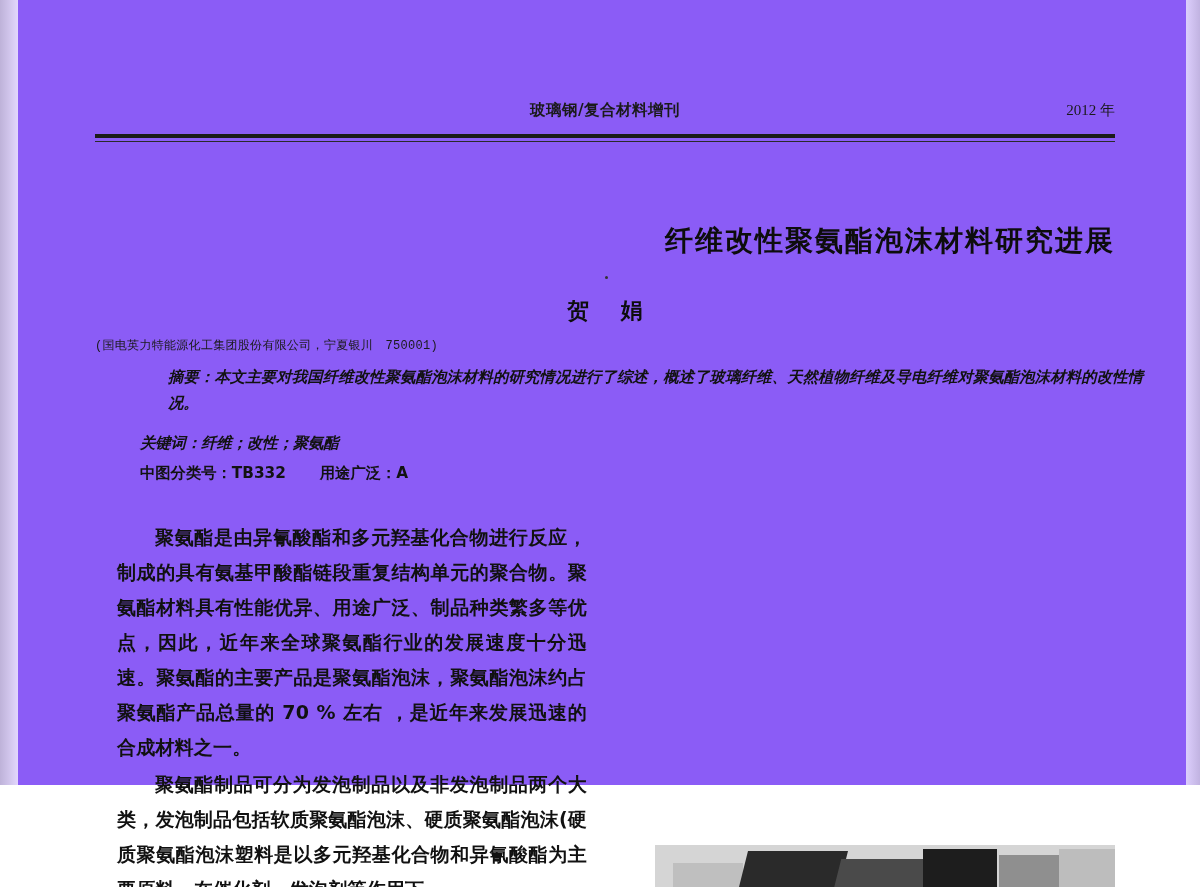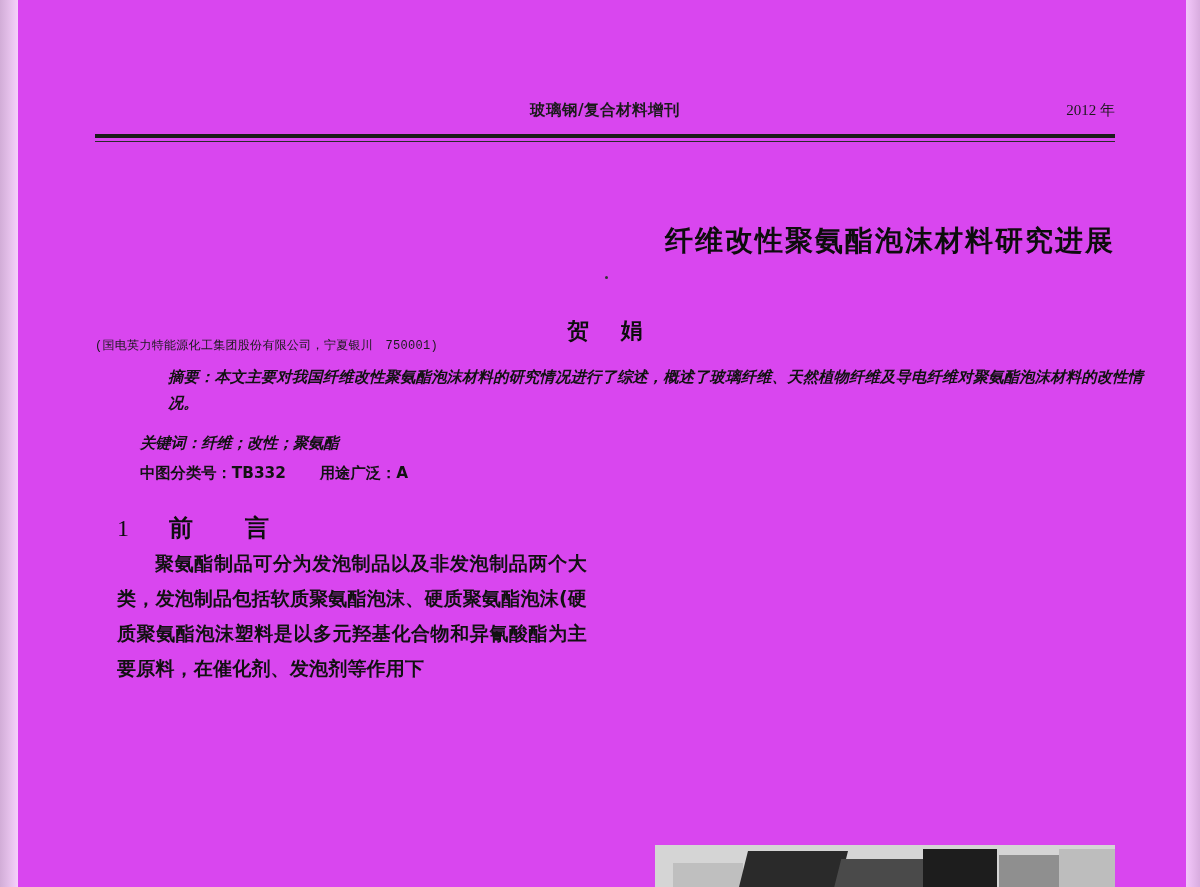--- a/index.html
+++ b/index.html
@@ -10,22 +10,22 @@
   body {
     width: 1200px;
     height: 887px;
     overflow: hidden;
     font-family: "Liberation Serif", serif;
     color: #111;
   }
   .page {
     position: relative;
     width: 1200px;
-    height: 887px;
-    background: #d946ef;
+    height: 785px;
+    background: #8b5cf6;
     box-sizing: border-box;
   }
   
   .page:before {
     content: "";
     position: absolute;
     left: 0; top: 0; bottom: 0;
     width: 18px;
     background: linear-gradient(to right, #cfcfcf, #ffffff);
     opacity: .75;
@@ -118,21 +118,20 @@
     top: 296px;
     left: 0;
     width: 1020px;
     text-align: center;
     font-family: "DejaVu Sans", sans-serif;
     font-weight: bold;
     font-size: 22px;
     letter-spacing: 12px;
     text-indent: 12px;
     color: #0d0d0d;
-    margin-top: 20px;
   }
   .affiliation {
     position: absolute;
     top: 337px;
     left: 0;
     width: 1020px;
     font-size: 12px;
     font-family: Liberation Mono, monospace;
     color: #1a1a1a;
     letter-spacing: .3px;
@@ -413,23 +412,21 @@
       <span class="lead">摘要：</span><span>本文主要对我国纤维改性聚氨酯泡沫材料的研究情况进行了综述，概述了玻璃纤维、天然植物纤维及导电纤维对聚氨酯泡沫材料的改性情况。</span>
     </div>
     <div class="keywords">
       <span>关键词：</span><span>纤维；改性；聚氨酯</span>
     </div>
     <div class="clc">
       <span>中图分类号：</span><span>TB332</span><span class="gap"></span><span>用途广泛：</span><span>A</span>
     </div>
 
     <div class="col-left">
-      <div class="sec-head">
-        <span class="num">1</span><span class="txt">前　言</span>
-      </div>
+      <div class="para">聚氨酯是由异氰酸酯和多元羟基化合物进行反应，制成的具有氨基甲酸酯链段重复结构单元的聚合物。聚氨酯材料具有性能优异、用途广泛、制品种类繁多等优点，因此，近年来全球聚氨酯行业的发展速度十分迅速。聚氨酯的主要产品是聚氨酯泡沫，聚氨酯泡沫约占聚氨酯产品总量的 70 % 左右 ，是近年来发展迅速的合成材料之一。</div>
       <div class="para second">聚氨酯制品可分为发泡制品以及非发泡制品两个大类，发泡制品包括软质聚氨酯泡沫、硬质聚氨酯泡沫(硬质聚氨酯泡沫塑料是以多元羟基化合物和异氰酸酯为主要原料，在催化剂、发泡剂等作用下</div>
     </div>
 
 
     <div class="fig3">
       <div class="bg"></div>
       <div class="b6"></div>
       <div class="b1"></div>
       <div class="b2"></div>
       <div class="b3"></div>

